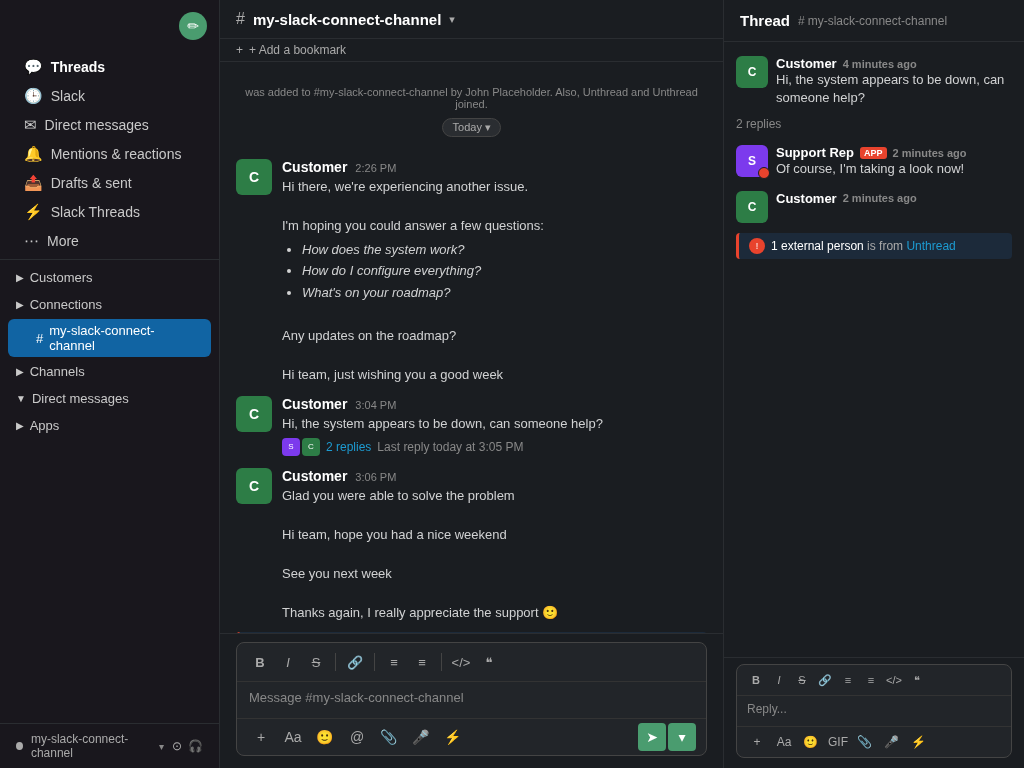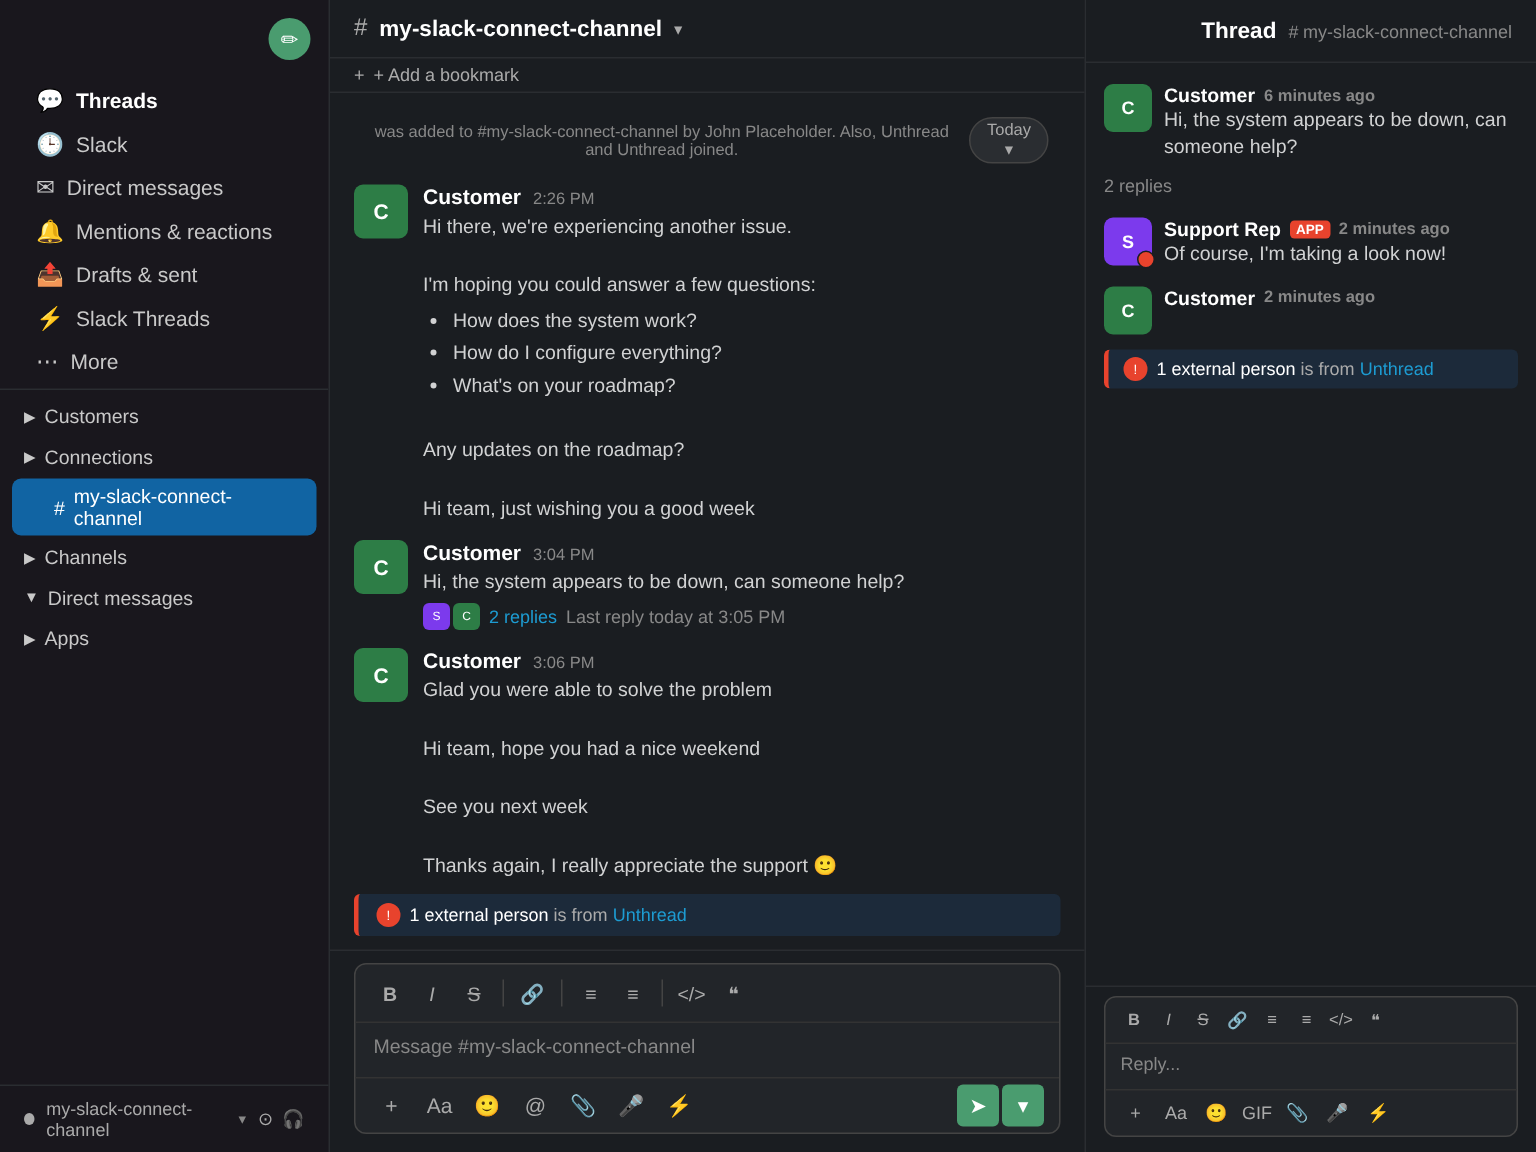--- a/index.html
+++ b/index.html
@@ -147,20 +147,21 @@
     }
     .join-notice {
       text-align: center;
       color: #888;
       font-size: 12px;
       margin: 8px 0;
       display: flex;
       align-items: center;
       gap: 8px;
       padding: 0 16px;
+      flex-direction: column;
     }
     .join-notice::before, .join-notice::after {
       content: '';
       flex: 1;
       height: 1px;
       background: #2a2d31;
     }
     .today-badge {
       background: #2a2d31;
       border: 1px solid #444;
@@ -199,21 +200,21 @@
       gap: 8px;
       margin-bottom: 2px;
     }
     .sender-name {
       font-weight: 700;
       color: #fff;
       font-size: 14px;
     }
     .timestamp { font-size: 11px; color: #888; }
     .message-text { color: #d1d2d3; line-height: 1.5; }
-    .message-text ul { padding-left: 20px; margin: 4px 0; }
+    .message-text ul { padding-left: 20px; margin: 4px 0; font-style: italic; }
     .message-text li { margin: 2px 0; }
     .replies-bar {
       display: flex;
       align-items: center;
       gap: 6px;
       margin-top: 4px;
       font-size: 12px;
       color: #1d9bd1;
       cursor: pointer;
     }
@@ -334,21 +335,20 @@
       display: flex;
       flex-direction: column;
       flex-shrink: 0;
     }
     .thread-header {
       padding: 12px 16px;
       border-bottom: 1px solid #2a2d31;
       display: flex;
       align-items: center;
       gap: 8px;
-      justify-content: flex-end;
     }
     .thread-title {
       font-weight: 700;
       color: #fff;
       font-size: 15px;
     }
     .thread-channel-ref {
       font-size: 12px;
       color: #888;
       display: flex;
@@ -705,21 +705,21 @@
       </div>
     </div>
 
     <div class="thread-messages">
 
       <div class="thread-message">
         <div class="thread-avatar customer">C</div>
         <div class="thread-content">
           <div class="thread-sender">
             <span>Customer</span>
-            <span class="thread-time">6 minutes ago</span>
+            <span class="thread-time">4 minutes ago</span>
           </div>
           <div class="thread-text">Hi, the system appears to be down, can someone help?</div>
         </div>
       </div>
 
       <div class="replies-count">2 replies</div>
 
       <div class="thread-message">
         <div class="thread-avatar support">
           S

